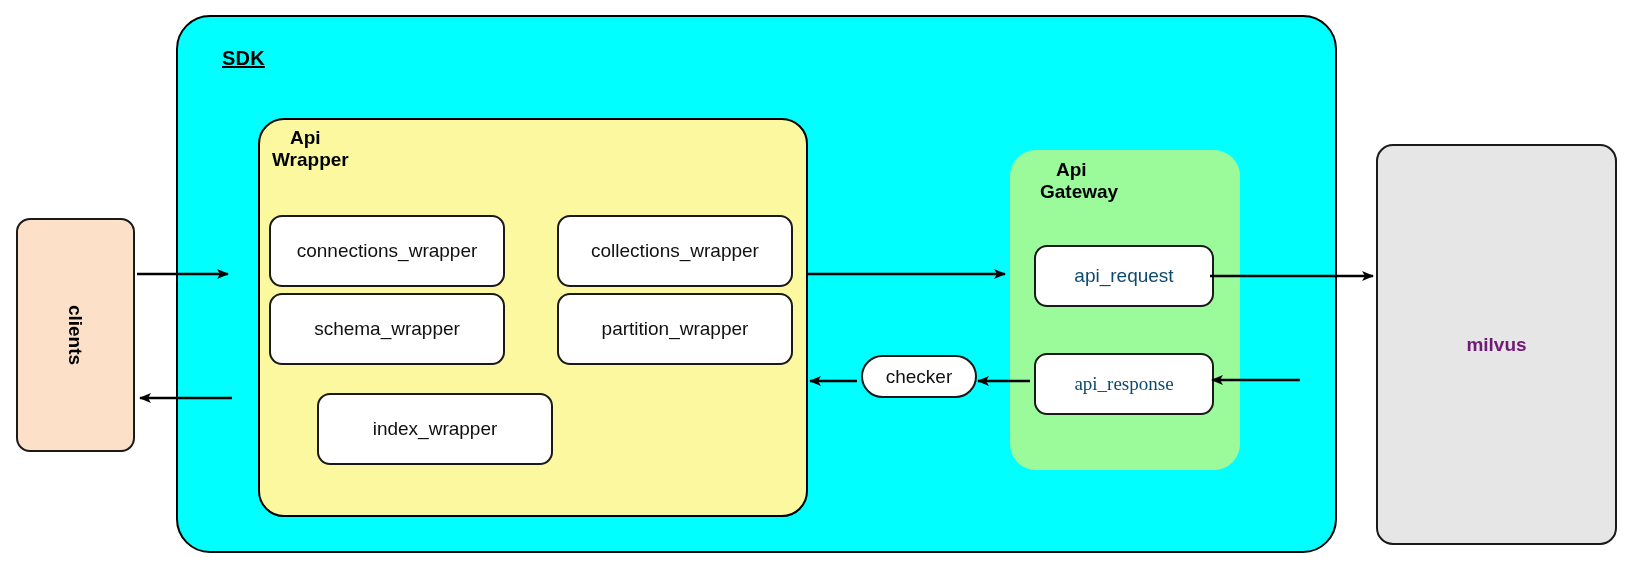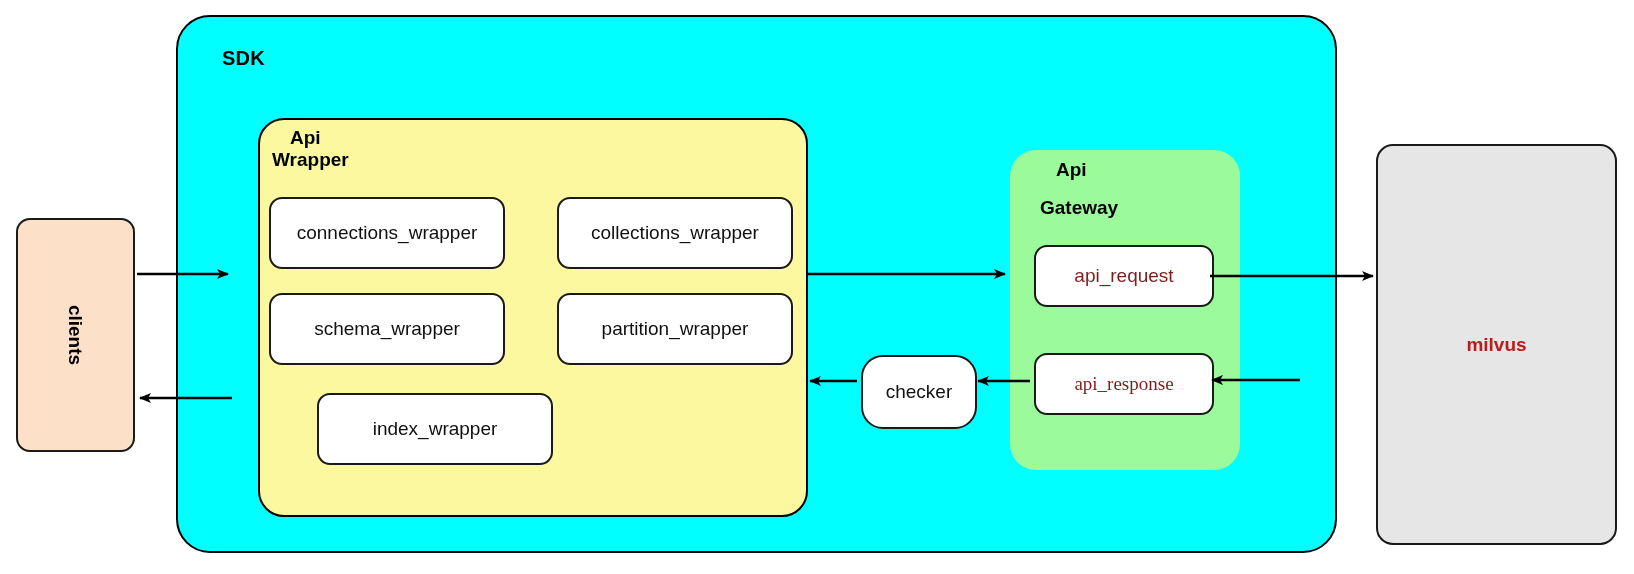--- a/index.html
+++ b/index.html
@@ -8,71 +8,71 @@
        -webkit-font-smoothing:antialiased;}
   .stage{position:absolute;left:0;top:0;width:1634px;height:574px;}
 
   
   .node{position:absolute;box-sizing:border-box;}
 
   
   #sdk-container{left:176px;top:15px;width:1161px;height:538px;
       background:#00ffff;border:2.5px solid #000000;border-radius:34px;}
   #sdk-label{position:absolute;left:44px;top:30px;font-size:20px;font-weight:bold;
-      color:#000;letter-spacing:.2px;}
+      color:#000;letter-spacing:.2px;text-decoration:underline;}
 
   
   #apiwrapper-container{left:256px;top:116px;width:550px;height:399px;
       background:#fbf8a0;border:2.5px solid #000000;border-radius:26px;}
   #apiwrapper-label{position:absolute;left:30px;top:7px;font-size:19px;font-weight:bold;
       color:#000;line-height:1.15;width:140px;}
   #apiwrapper-label .l2{display:block;margin-left:-18px;}
 
   .wrapbox{position:absolute;width:232px;height:68px;border:2px solid #1a1a1a;
       border-radius:13px;background:#ffffff;
       display:flex;align-items:center;justify-content:center;
       font-size:19px;color:#101010;}
   .wcol-l{left:9px;}
   .wcol-r{left:297px;}
-  .wrow-1{top:77px;}
+  .wrow-1{top:95px;}
   .wrow-2{top:173px;}
   .wrow-3{top:273px;margin-left:48px;}
 
   
   #apigateway-container{left:1008px;top:148px;width:230px;height:320px;
       background:#9bfb9b;border-radius:26px;}
   #apigateway-label{position:absolute;left:46px;top:9px;font-size:19px;font-weight:bold;
       color:#000;line-height:1.15;text-align:left;}
-  #apigateway-label .l2{display:block;margin-left:-16px;margin-top:16px;}
+  #apigateway-label .l2{display:block;margin-left:-16px;}
 
   .gwbox{position:absolute;left:24px;width:176px;height:58px;
       border:2px solid #1a1a1a;border-radius:13px;background:#ffffff;
       display:flex;align-items:center;justify-content:center;
-      font-size:19px;color:#7f1d1d;}
+      font-size:19px;color:#0c4a6e;}
   #api-request-box{top:95px;}
   #api-response-box{top:203px;font-family:Liberation Serif, serif;}
 
   
-  #checker-box{left:859px;top:353px;width:116px;height:74px;
+  #checker-box{left:859px;top:353px;width:116px;height:43px;
       border:2px solid #1a1a1a;border-radius:22px;background:#ffffff;
       display:flex;align-items:center;justify-content:center;
       font-size:19px;color:#101010;}
 
   
   #clients-box{left:16px;top:218px;width:119px;height:234px;
       border:2px solid #1a1a1a;border-radius:14px;background:#fce0c8;
       display:flex;align-items:center;justify-content:center;}
   #clients-label{transform:rotate(90deg);font-size:19px;font-weight:bold;color:#000;
       white-space:nowrap;}
 
   
   #milvus-box{left:1376px;top:144px;width:241px;height:401px;
       border:2px solid #1a1a1a;border-radius:17px;background:#e6e6e6;
       display:flex;align-items:center;justify-content:center;
-      font-size:19px;font-weight:bold;color:#b91c1c;}
+      font-size:19px;font-weight:bold;color:#701a75;}
 
   
   #edges{position:absolute;left:0;top:0;width:1634px;height:574px;
       pointer-events:none;overflow:visible;}
 </style>
 </head>
 <body>
 
 <div class="stage">
 

